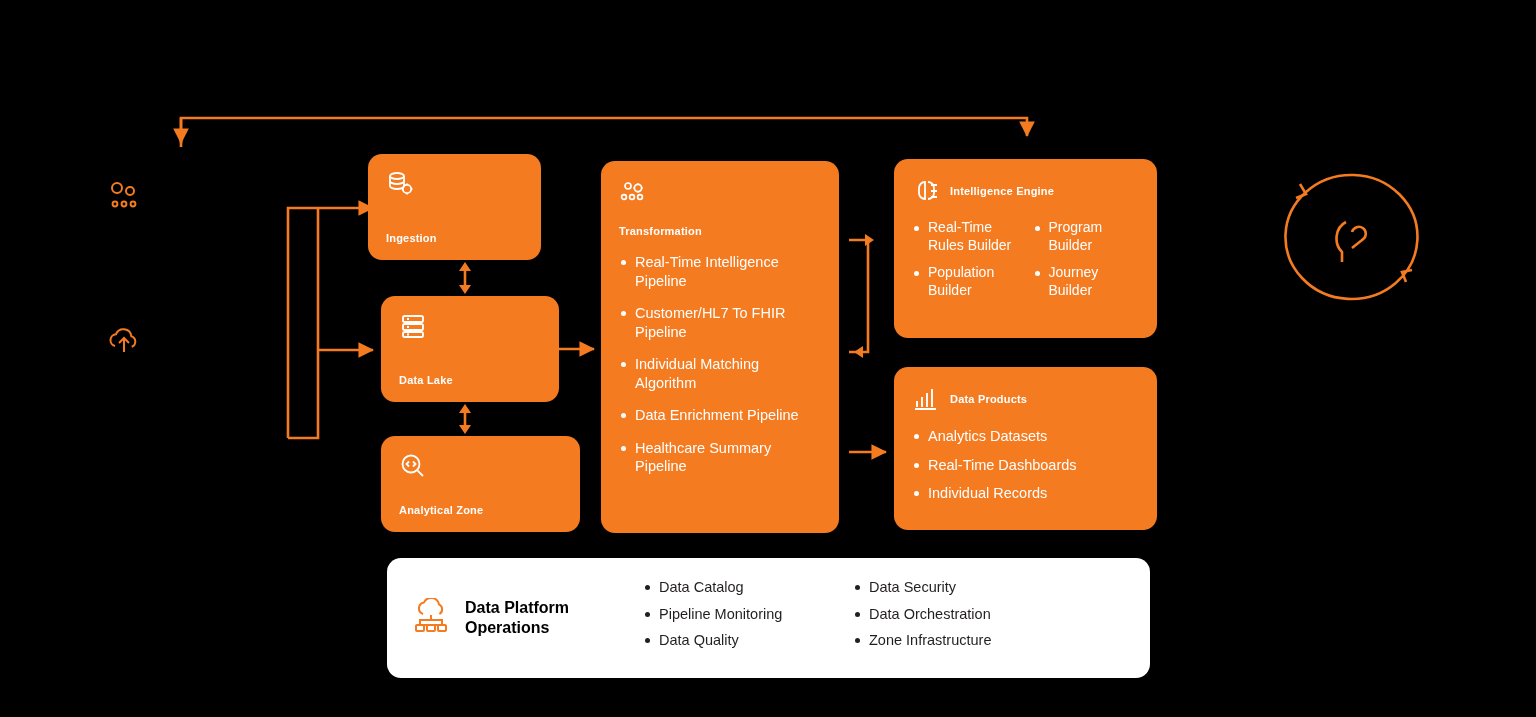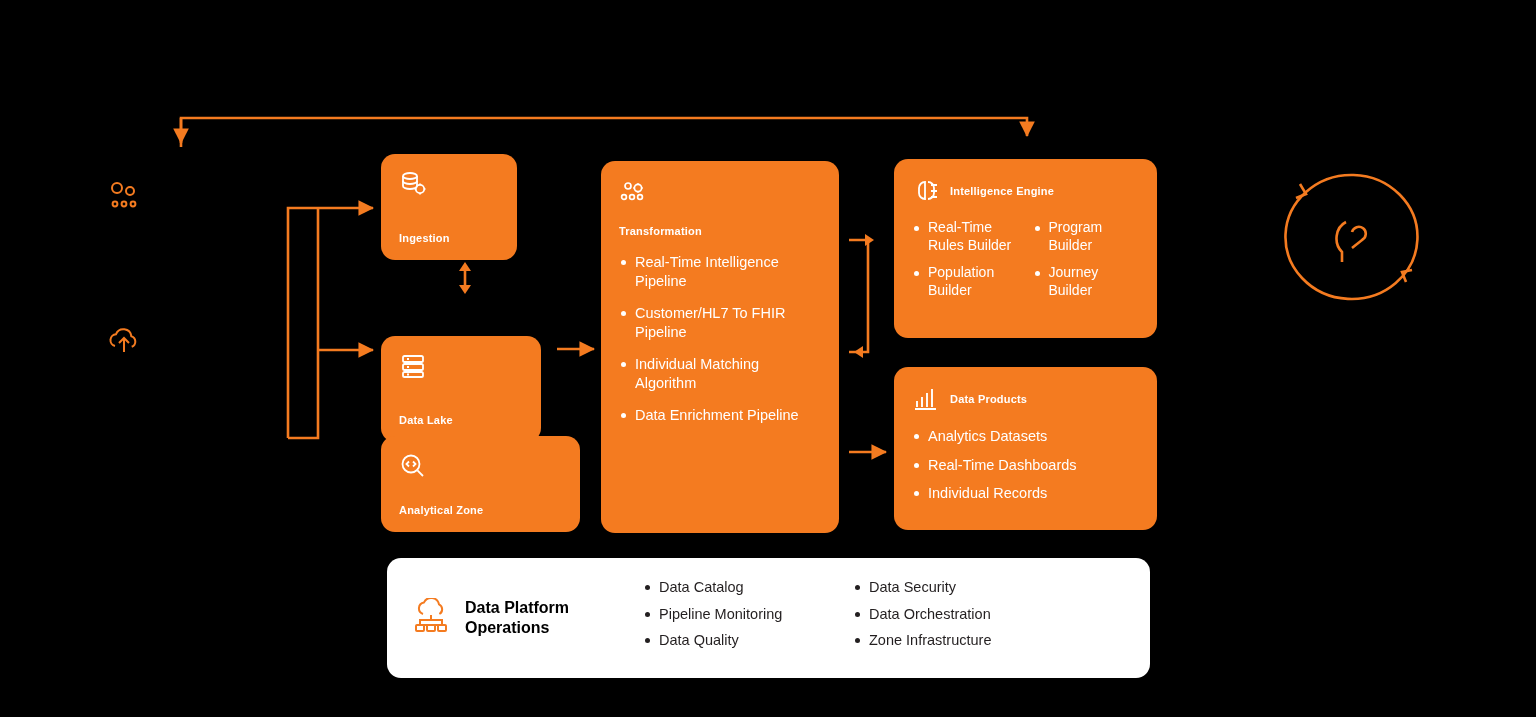--- a/index.html
+++ b/index.html
@@ -82,22 +82,22 @@
     width: 238px; height: 372px;
     padding: 20px 18px;
   }
   #transformation .box-title {
     margin: 14px 0 16px 0;
     display: block;
   }
   #transformation ul.bullets li { margin-bottom: 14px; }
 
   
-  #ingestion { left: 381px; top: 154px; width: 136px; height: 106px; }
-  #datalake  { left: 381px; top: 296px; width: 160px; height: 106px; margin-top: 40px; }
+  #ingestion { left: 368px; top: 154px; width: 173px; height: 106px; }
+  #datalake  { left: 381px; top: 296px; width: 178px; height: 106px; }
   #analytical{ left: 381px; top: 436px; width: 199px; height: 96px; }
 
   
   #intelligence {
     left: 894px; top: 159px;
     width: 263px; height: 179px;
     padding: 18px 18px 14px 18px;
   }
   .hdr-row {
     display: flex;
@@ -268,20 +268,21 @@
         <circle cx="13" cy="16" r="2.4"></circle>
         <circle cx="21" cy="16" r="2.4"></circle>
       </svg>
     </span>
     <span class="box-title">Transformation</span>
     <ul class="bullets">
       <li>Real-Time Intelligence Pipeline</li>
       <li>Customer/HL7 To FHIR Pipeline</li>
       <li>Individual Matching Algorithm</li>
       <li>Data Enrichment Pipeline</li>
+      <li>Healthcare Summary Pipeline</li>
     </ul>
   </div>
 
   <div class="box" id="intelligence">
     <div class="hdr-row">
       <span class="icon-wrap">
         <svg width="28" height="28" viewBox="0 0 28 28" fill="none" stroke="#ffffff" stroke-width="1.8">
           <path d="M13,5 a6,6 0 0 0 -6,6 l0,5 a6,6 0 0 0 6,6 z"></path>
           <path d="M16,5 a6,6 0 0 1 6,6 l0,5 a6,6 0 0 1 -6,6"></path>
           <path d="M19,8 L25,8 M19,14 L25,14 M19,20 L25,20"></path>

